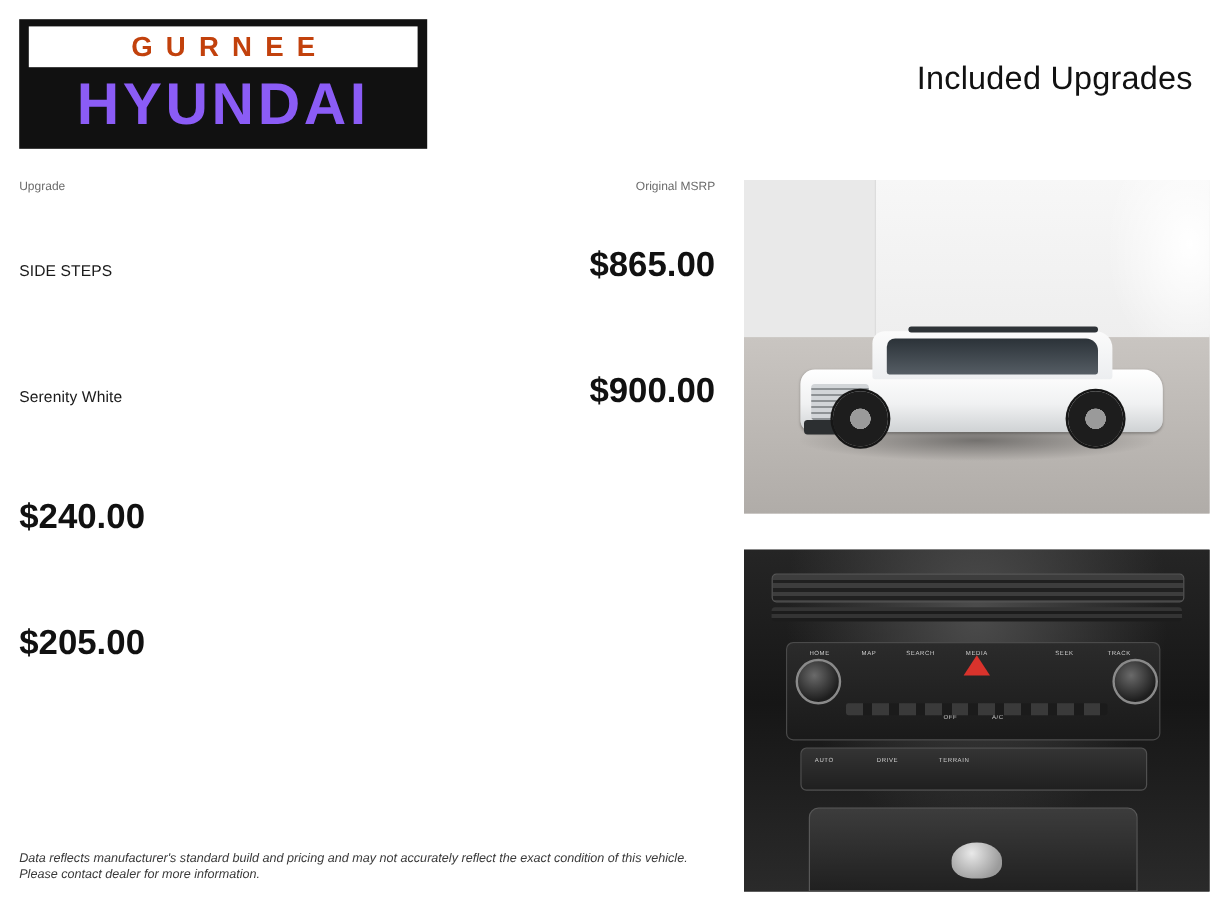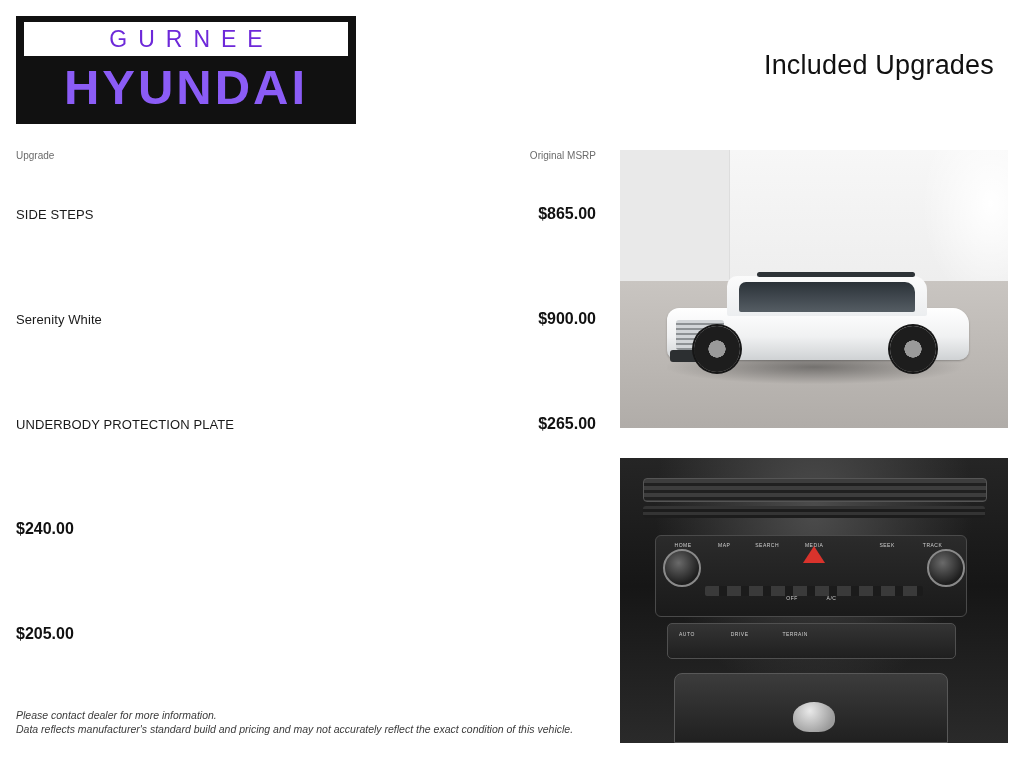--- a/index.html
+++ b/index.html
@@ -29,24 +29,24 @@
   }
   .logo-top {
     background: #ffffff;
     height: 34px;
     display: flex;
     align-items: center;
     justify-content: center;
   }
   .logo-top span {
     font-family: "Liberation Sans", sans-serif;
-    font-weight: normal;
+    font-weight: bold;
     font-size: 23px;
     letter-spacing: 11px;
-    color: #6d28d9;
+    color: #c2410c;
     padding-left: 11px;
   }
   .logo-bottom {
     height: 62px;
     display: flex;
     align-items: center;
     justify-content: center;
   }
   .logo-bottom span {
     font-family: "Liberation Sans", sans-serif;
@@ -90,21 +90,21 @@
     justify-content: space-between;
     align-items: baseline;
     height: 105px;
   }
   .row .name {
     font-size: 13px;
     color: #1a1a1a;
     letter-spacing: 0.1px;
   }
   .row .price {
-    font-size: 16px;
+    font-size: 29px;
     font-weight: bold;
     color: #111111;
     white-space: nowrap;
   }
 
   
   .disclaimer {
     position: absolute;
     left: 16px;
     top: 708px;
@@ -334,35 +334,31 @@
   <div class="rows">
     <div class="row">
       <div class="name">SIDE STEPS</div>
       <div class="price">$865.00</div>
     </div>
     <div class="row">
       <div class="name">Serenity White</div>
       <div class="price">$900.00</div>
     </div>
     <div class="row">
-      <div class="name">UNDERBODY PROTECTION PLATE</div>
-      <div class="price">$265.00</div>
-    </div>
-    <div class="row">
       <div class="price">$240.00</div>
     </div>
     <div class="row">
       <div class="price">$205.00</div>
     </div>
   </div>
 </div>
 
 <div class="disclaimer">
+  <div>Data reflects manufacturer's standard build and pricing and may not accurately reflect the exact condition of this vehicle.</div>
   <div>Please contact dealer for more information.</div>
-  <div>Data reflects manufacturer's standard build and pricing and may not accurately reflect the exact condition of this vehicle.</div>
 </div>
 
 <div class="photo photo-exterior">
   <div class="ext-wall"></div>
   <div class="ext-wall-panel"></div>
   <div class="ext-glow"></div>
   <div class="ext-floor"></div>
   <div class="ext-shadow"></div>
   <div class="suv">
     <div class="suv-body"></div>

